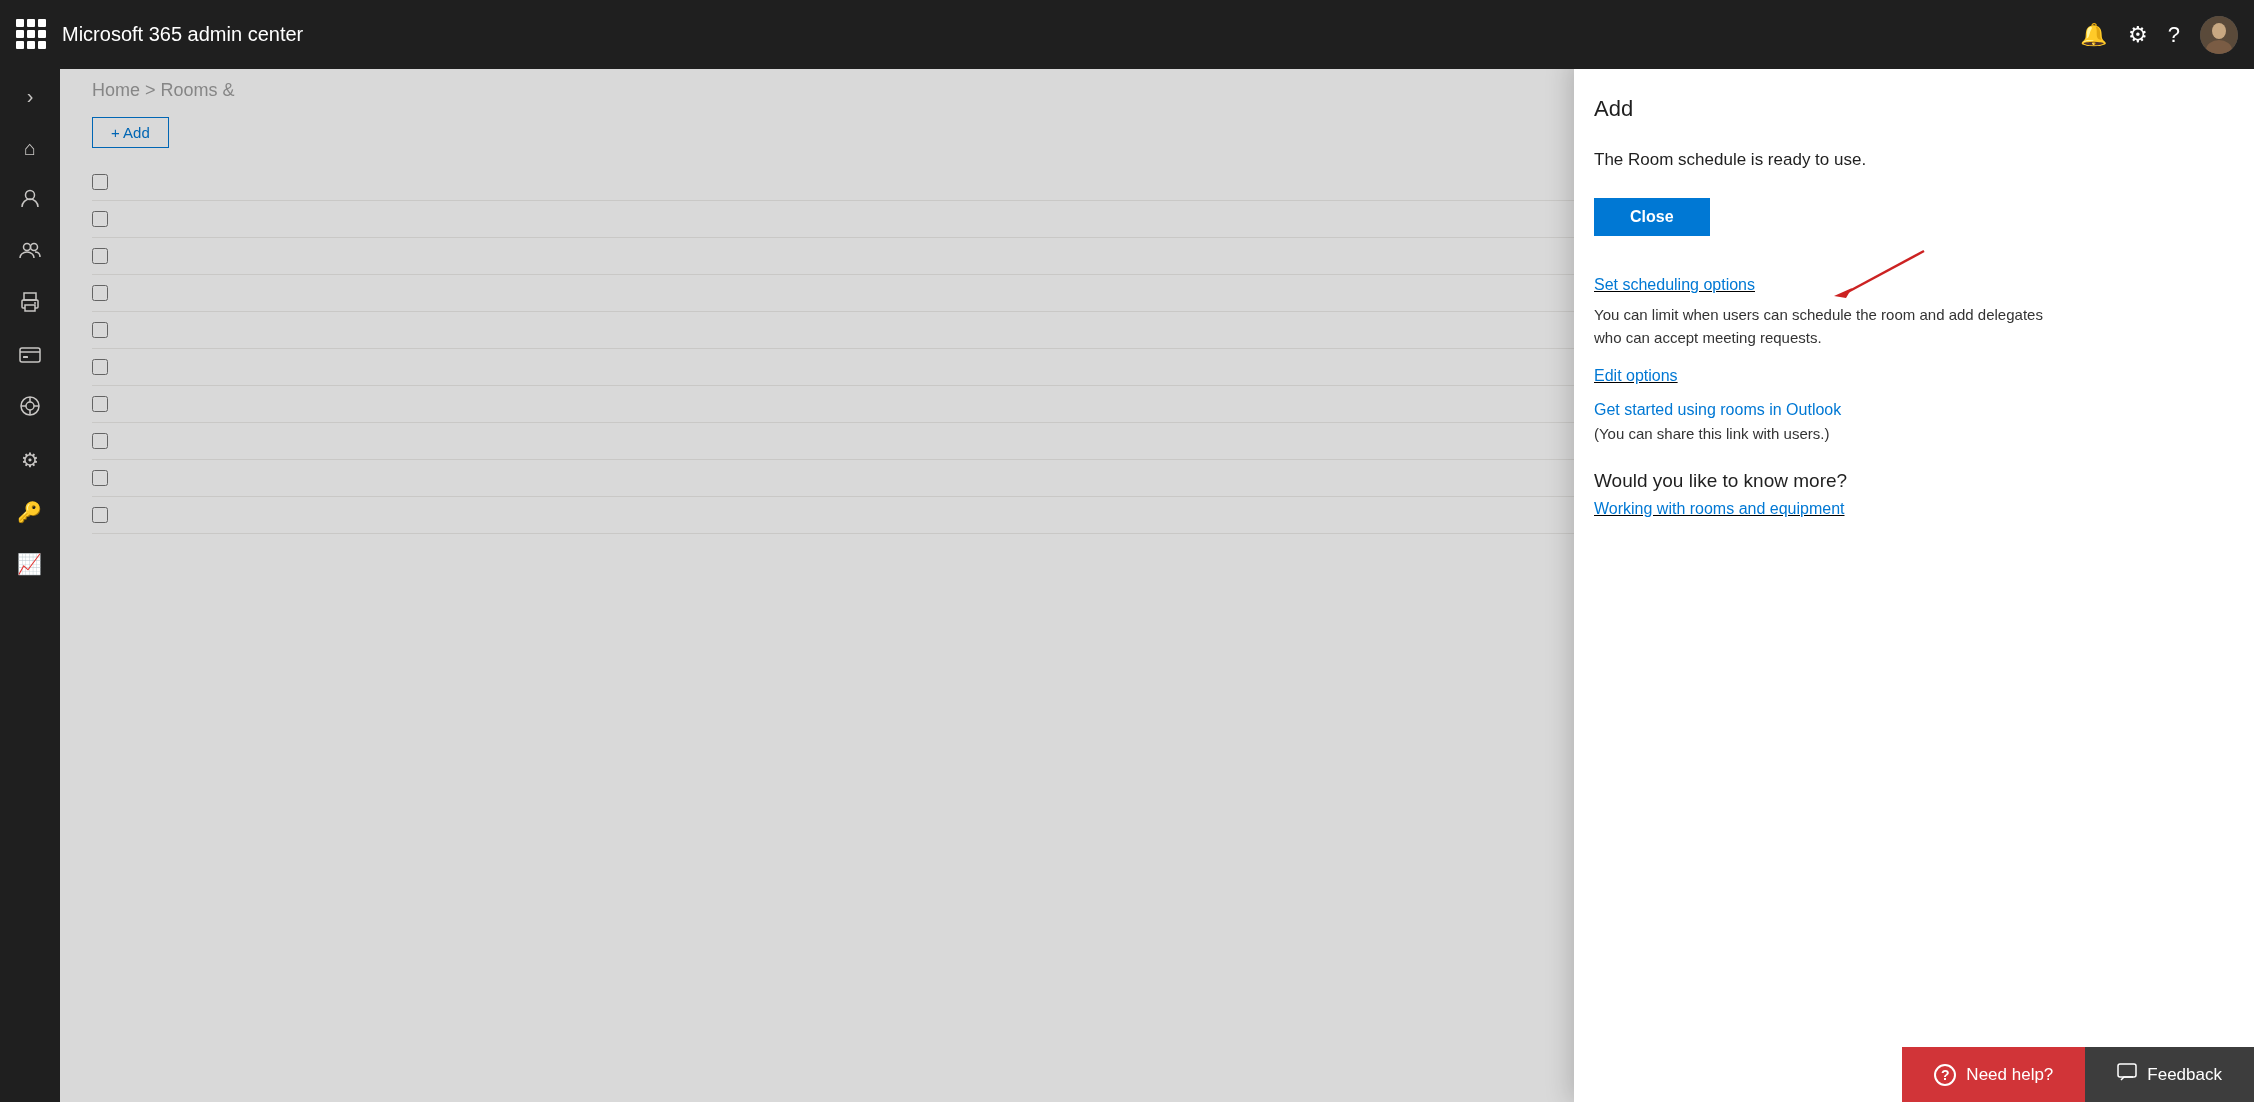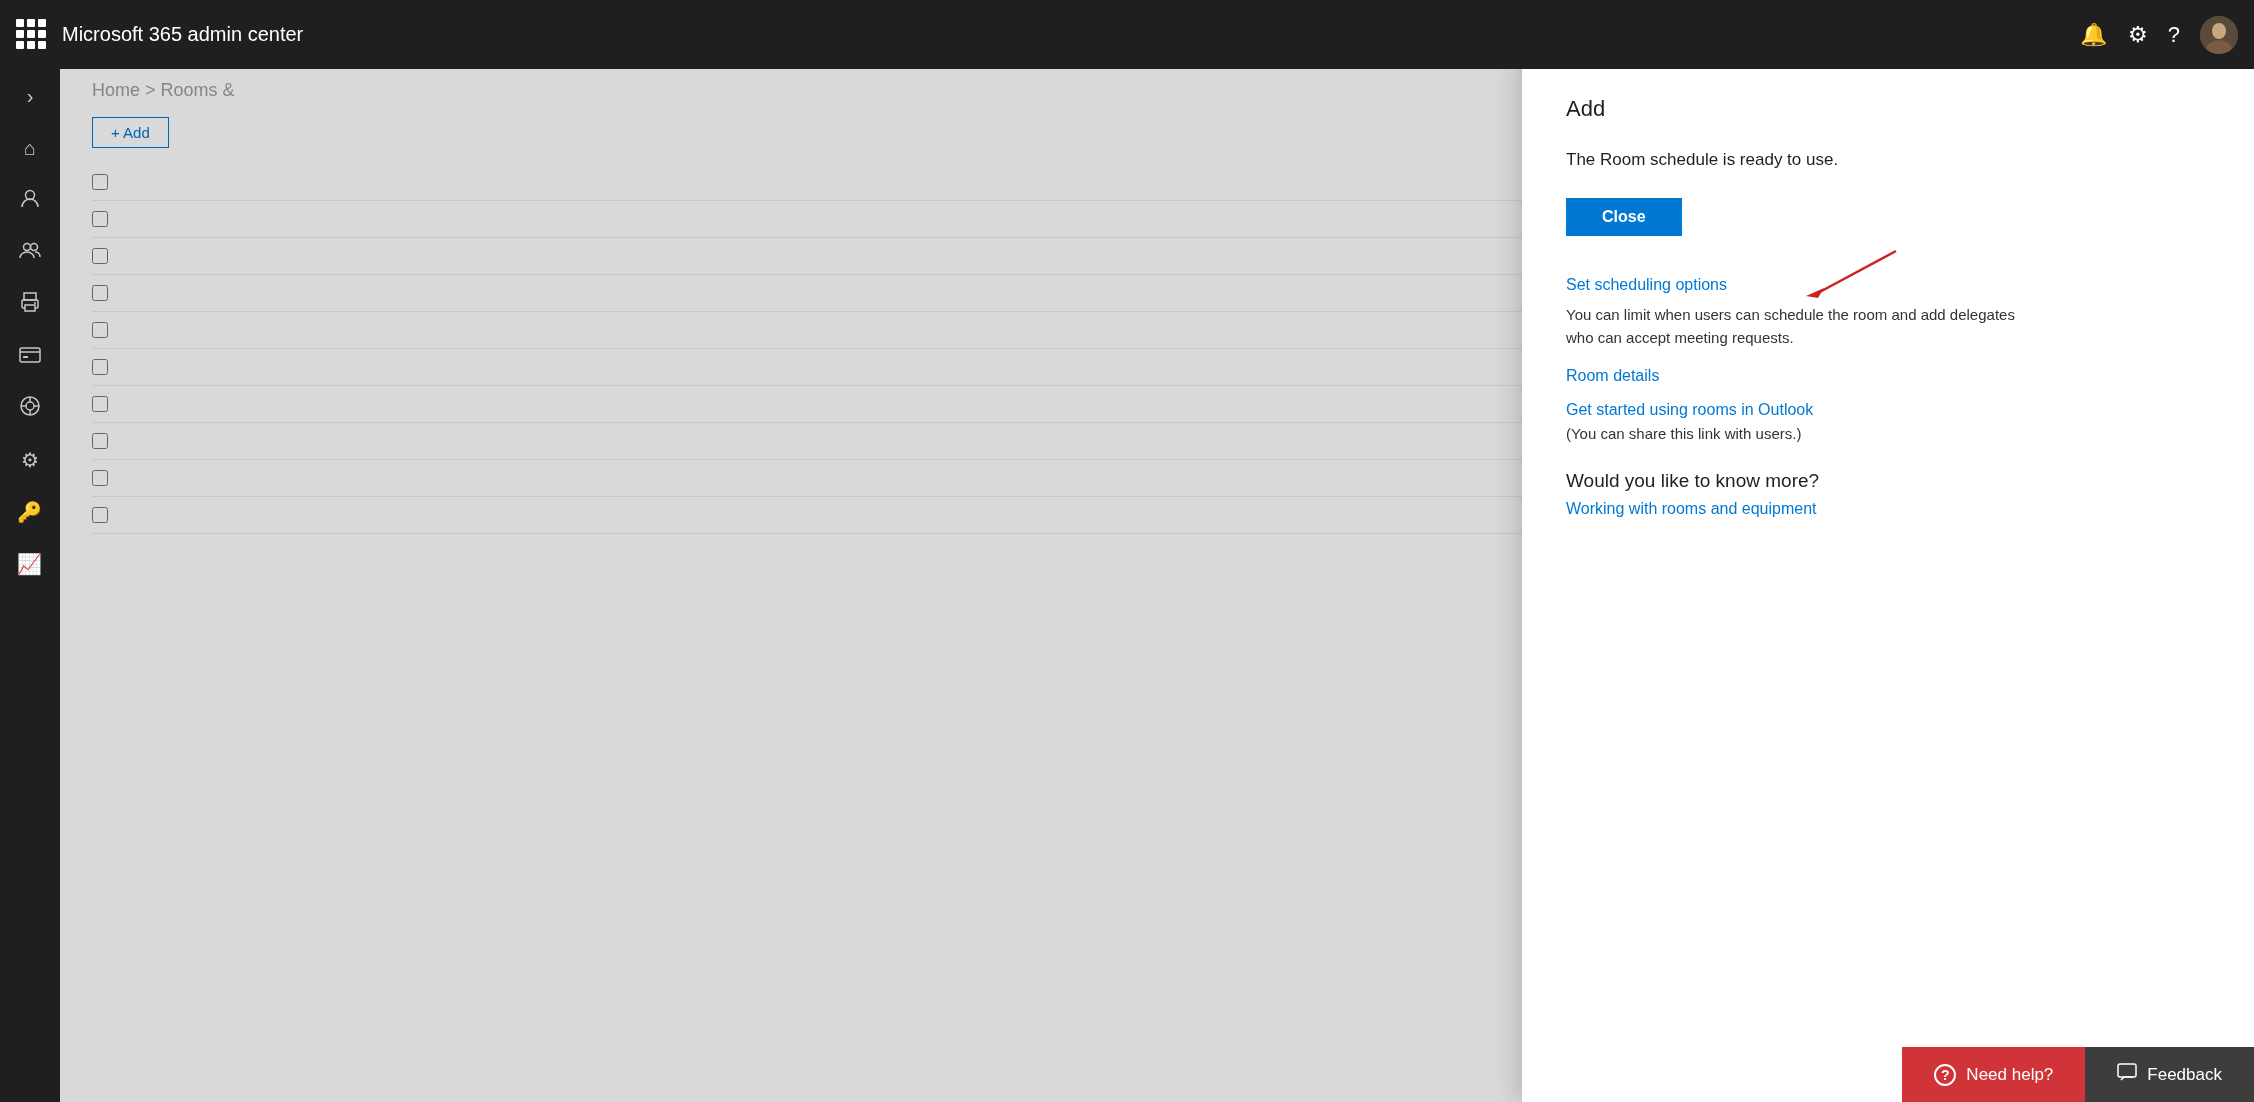--- a/index.html
+++ b/index.html
@@ -136,25 +136,25 @@
     
     .panel-overlay {
       position: absolute;
       top: 0; left: 0; right: 0; bottom: 0;
       background: rgba(0,0,0,0.15);
       z-index: 10;
     }
     .panel {
       position: absolute;
       top: 0; right: 0;
-      width: 732px;
+      width: 680px;
       height: 100%;
       background: #fff;
       box-shadow: -4px 0 24px rgba(0,0,0,0.18);
-      padding: 36px 44px;
+      padding: 36px 20px;
       overflow-y: auto;
       z-index: 20;
     }
     .panel-title {
       font-size: 22px;
       font-weight: 400;
       color: #1f1f1f;
       margin-bottom: 28px;
     }
     .panel-success-msg {
@@ -178,20 +178,21 @@
       font-size: 19px;
       color: #1f1f1f;
       font-weight: 400;
       margin-bottom: 20px;
     }
 
     .link-row {
       display: flex;
       align-items: center;
       margin-bottom: 8px;
+      text-decoration: underline;
     }
     .panel-link {
       color: #0078d4;
       text-decoration: none;
       font-size: 16px;
       cursor: pointer;
     }
 
     .panel-desc {
       font-size: 15px;
@@ -397,21 +398,21 @@
         <svg style="position:absolute; left: 220px; top: -30px;" width="120" height="60" viewBox="0 0 120 60" xmlns="http://www.w3.org/2000/svg">
           <line x1="110" y1="5" x2="30" y2="48" stroke="#cc2222" stroke-width="2.5"></line>
           <polygon points="20,50 38,42 32,52" fill="#cc2222"></polygon>
         </svg>
       </div>
 
       <p class="panel-desc" style="white-space: pre-line;">You can limit when users can schedule the room and add delegates
 who can accept meeting requests.</p>
 
       <div class="link-row">
-        <a class="panel-link">Room details</a>
+        <a class="panel-link">Edit options</a>
       </div>
 
       <div style="margin-top: 16px; margin-bottom: 4px;">
         <a class="panel-link">Get started using rooms in Outlook</a>
       </div>
       <p class="panel-desc">(You can share this link with users.)</p>
 
       <h3 class="would-know-title">Would you like to know more?</h3>
 
       <div class="link-row">

